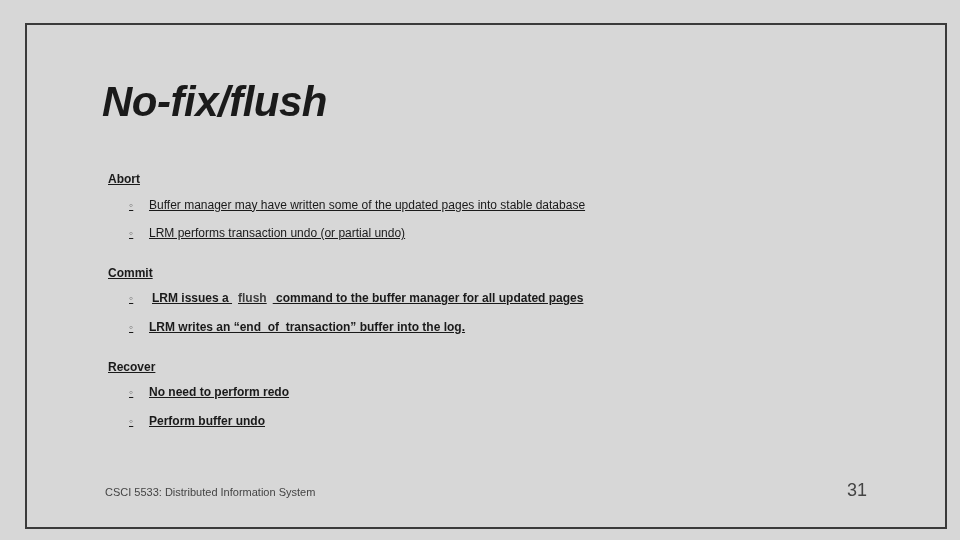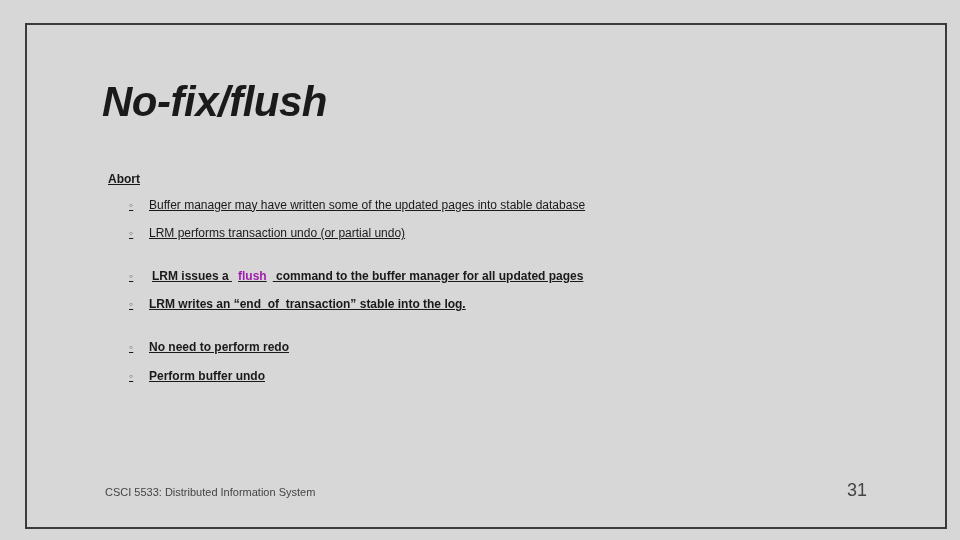--- a/index.html
+++ b/index.html
@@ -32,21 +32,21 @@
     font-size: 12px;
     line-height: 1.55;
     flex: 1;
     text-decoration: underline;
   }
   .section { margin-bottom: 18px; }
   .sec-head { font-weight: 700; }
   .bullet-row { display: flex; padding-left: 18px; margin-top: 4px; }
   .bullet-mark { width: 14px; flex: 0 0 14px; color: #6b6b6b; }
   .bullet-text { flex: 1; }
-  .flush { color: #a21caf; font-weight: 700; }
+  .flush { color: #404040; font-weight: 700; }
   .strong-inline { font-weight: 700; }
   .footer {
     display: flex;
     justify-content: center;
     align-items: baseline;
     font-size: 11px;
     color: #444;
     padding-top: 10px;
   }
   .footer-center { flex: 1; text-align: center; }
@@ -68,33 +68,35 @@
         <span class="bullet-mark">◦</span>
         <span class="bullet-text">Buffer manager may have written some of the updated pages into stable database</span>
       </div>
       <div class="bullet-row">
         <span class="bullet-mark">◦</span>
         <span class="bullet-text">LRM  performs transaction undo (or partial undo)</span>
       </div>
     </div>
 
     <div class="section">
+      <div class="sec-head">Commit</div>
       <div class="bullet-row">
         <span class="bullet-mark">◦</span>
         <span class="bullet-text strong-inline">
           <span>LRM issues a </span><span class="flush">flush</span><span> command to the buffer manager for all updated pages</span>
         </span>
       </div>
       <div class="bullet-row">
         <span class="bullet-mark">◦</span>
-        <span class="bullet-text strong-inline">LRM writes an “end_of_transaction” stable into the log.</span>
+        <span class="bullet-text strong-inline">LRM writes an “end_of_transaction” buffer into the log.</span>
       </div>
     </div>
 
     <div class="section">
+      <div class="sec-head">Recover</div>
       <div class="bullet-row">
         <span class="bullet-mark">◦</span>
         <span class="bullet-text strong-inline">No need to perform  redo</span>
       </div>
       <div class="bullet-row">
         <span class="bullet-mark">◦</span>
         <span class="bullet-text strong-inline">Perform buffer undo</span>
       </div>
     </div>
 

